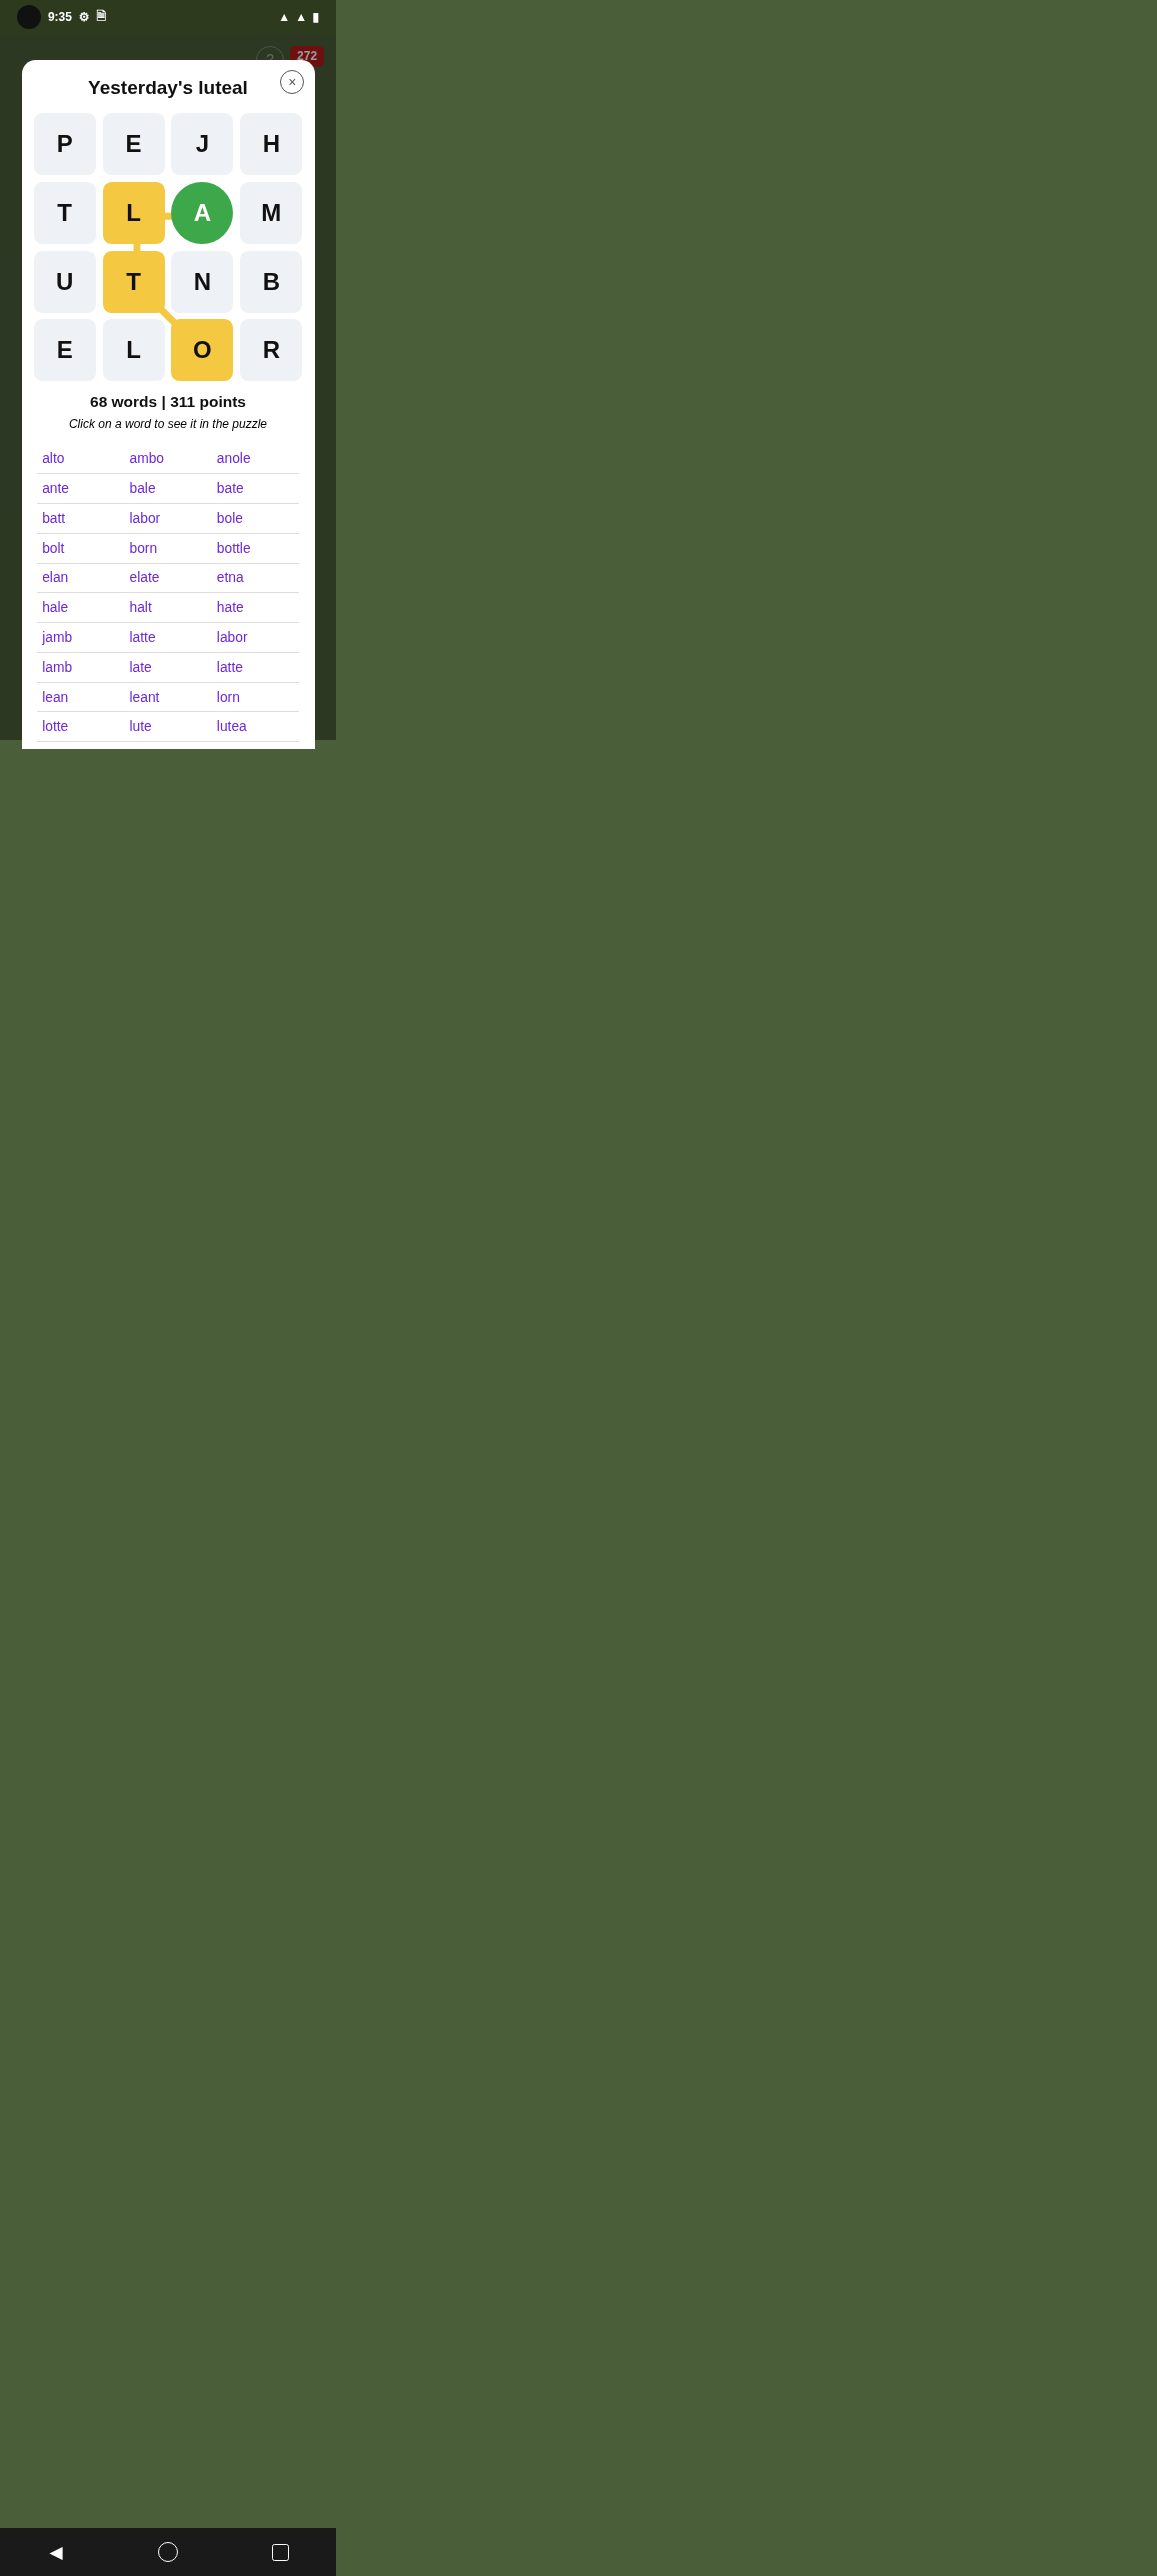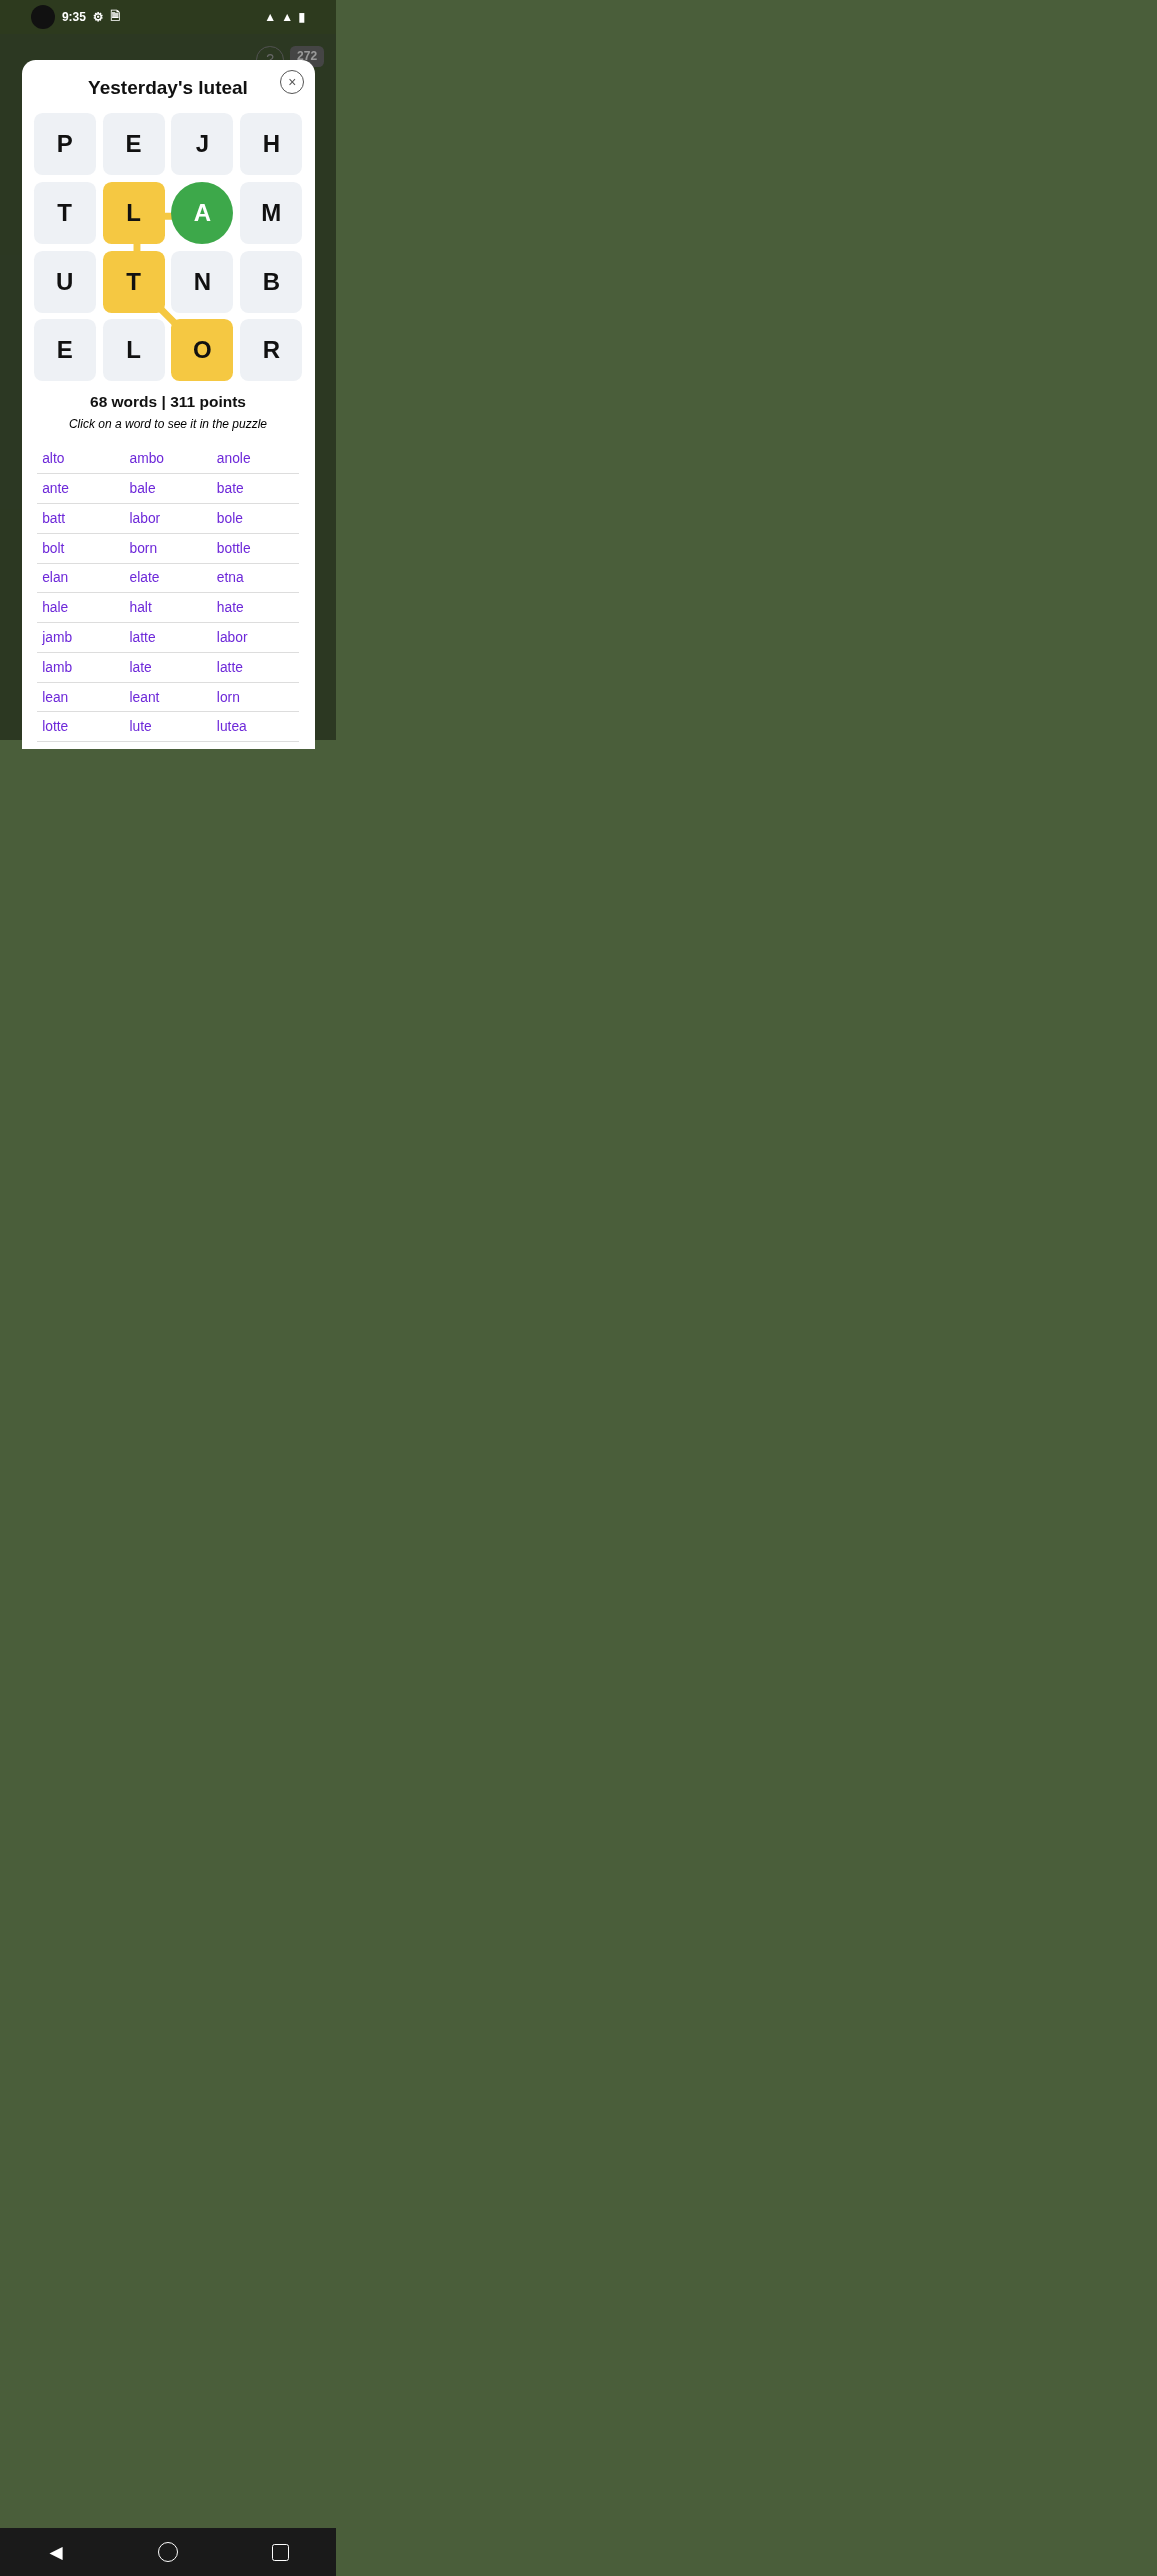--- a/index.html
+++ b/index.html
@@ -13,21 +13,21 @@
       overflow-x: hidden;
     }
 
     
     .status-bar {
       background: #2d3a1e;
       height: 34px;
       display: flex;
       align-items: center;
       justify-content: space-between;
-      padding: 0 31px;
+      padding: 0 17px;
       color: white;
       font-size: 12px;
       font-weight: 600;
     }
 
     .status-left { display: flex; align-items: center; gap: 6.9px; }
     .status-circle {
       width: 24px; height: 24px; border-radius: 50%;
       background: #111; display: flex; align-items: center; justify-content: center;
     }
@@ -37,21 +37,21 @@
     .app-bg {
       position: relative;
       padding: 8.6px 12px;
       min-height: 706px;
     }
 
     .score-badge {
       position: absolute;
       top: 12px;
       right: 12px;
-      background: #737373;
+      background: #b91c1c;
       color: white;
       border-radius: 5.2px;
       padding: 3.4px 6.9px;
       font-size: 12px;
       font-weight: bold;
     }
 
     .help-btn {
       position: absolute;
       top: 12px;

